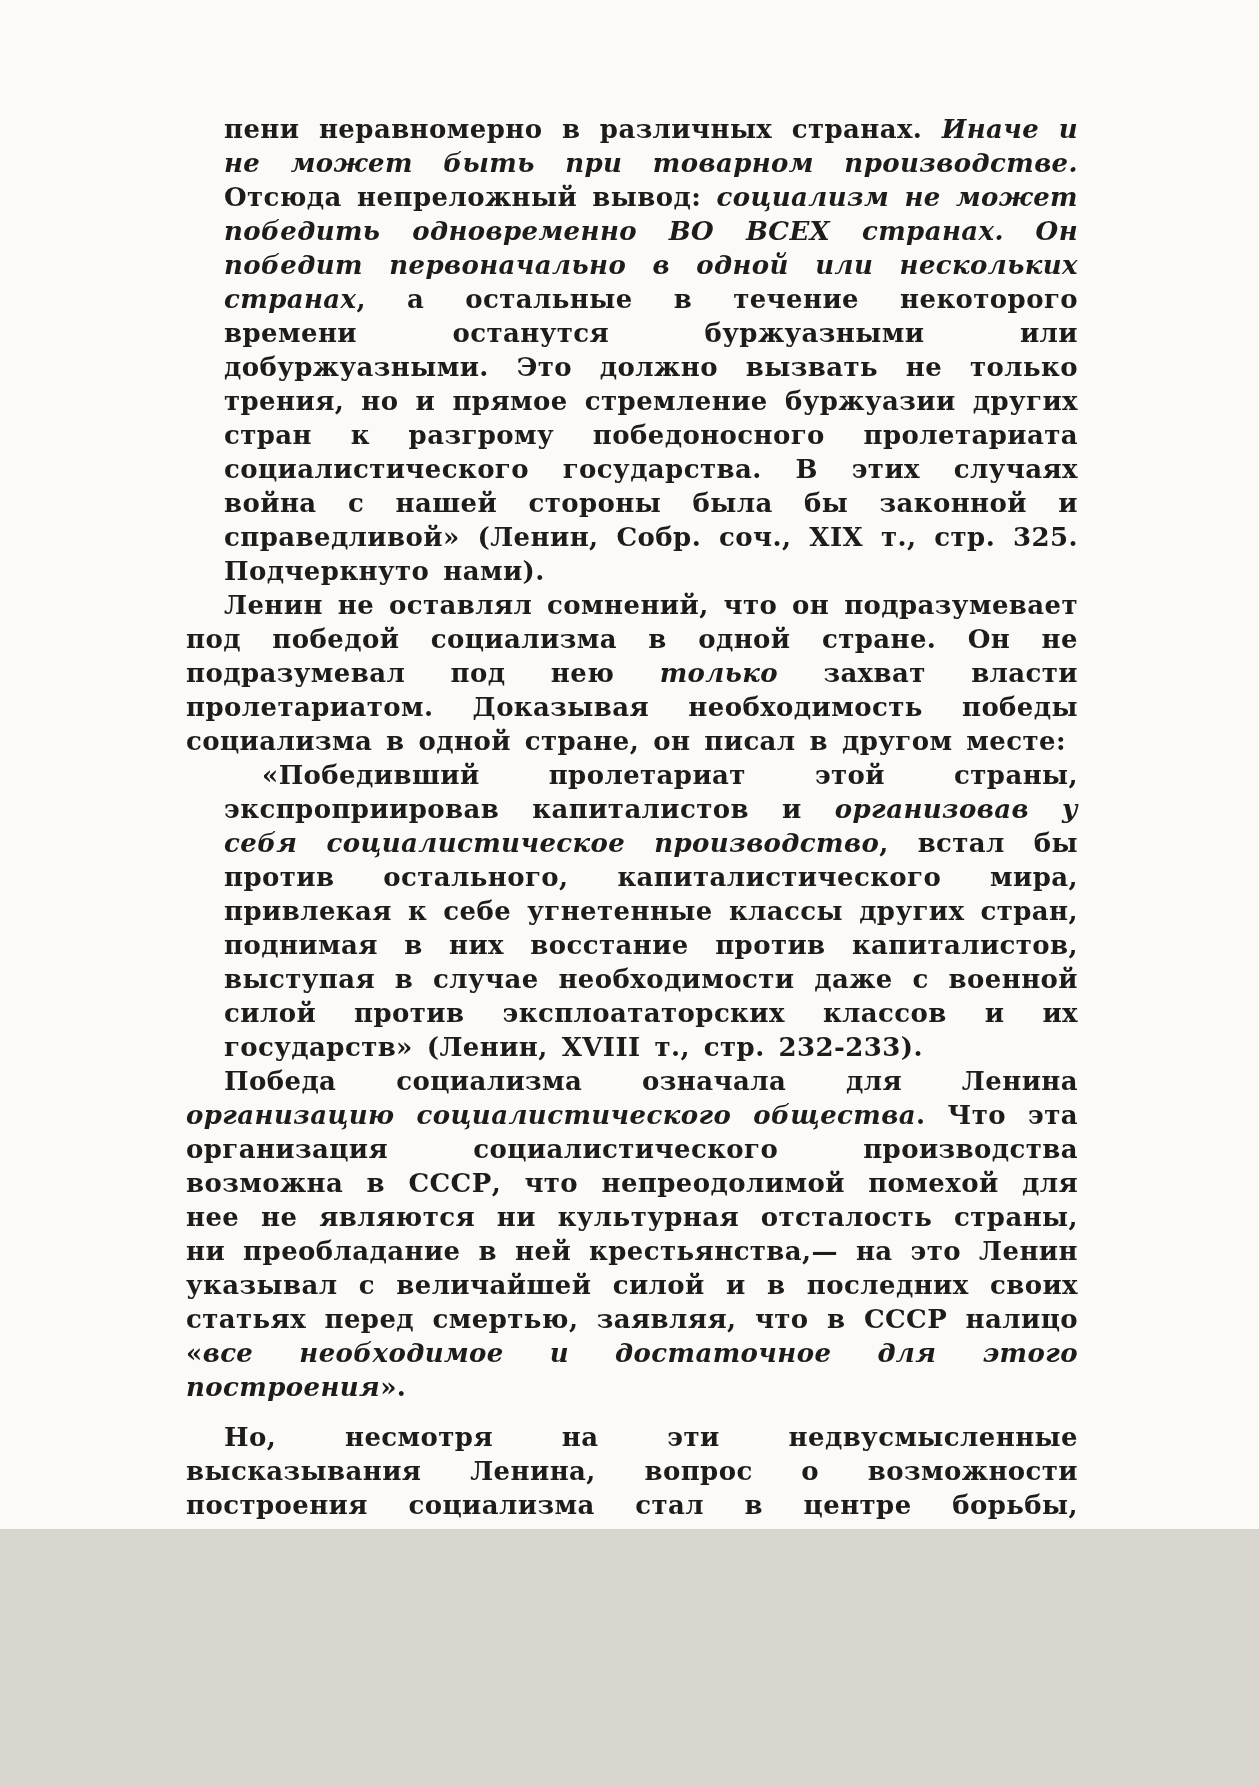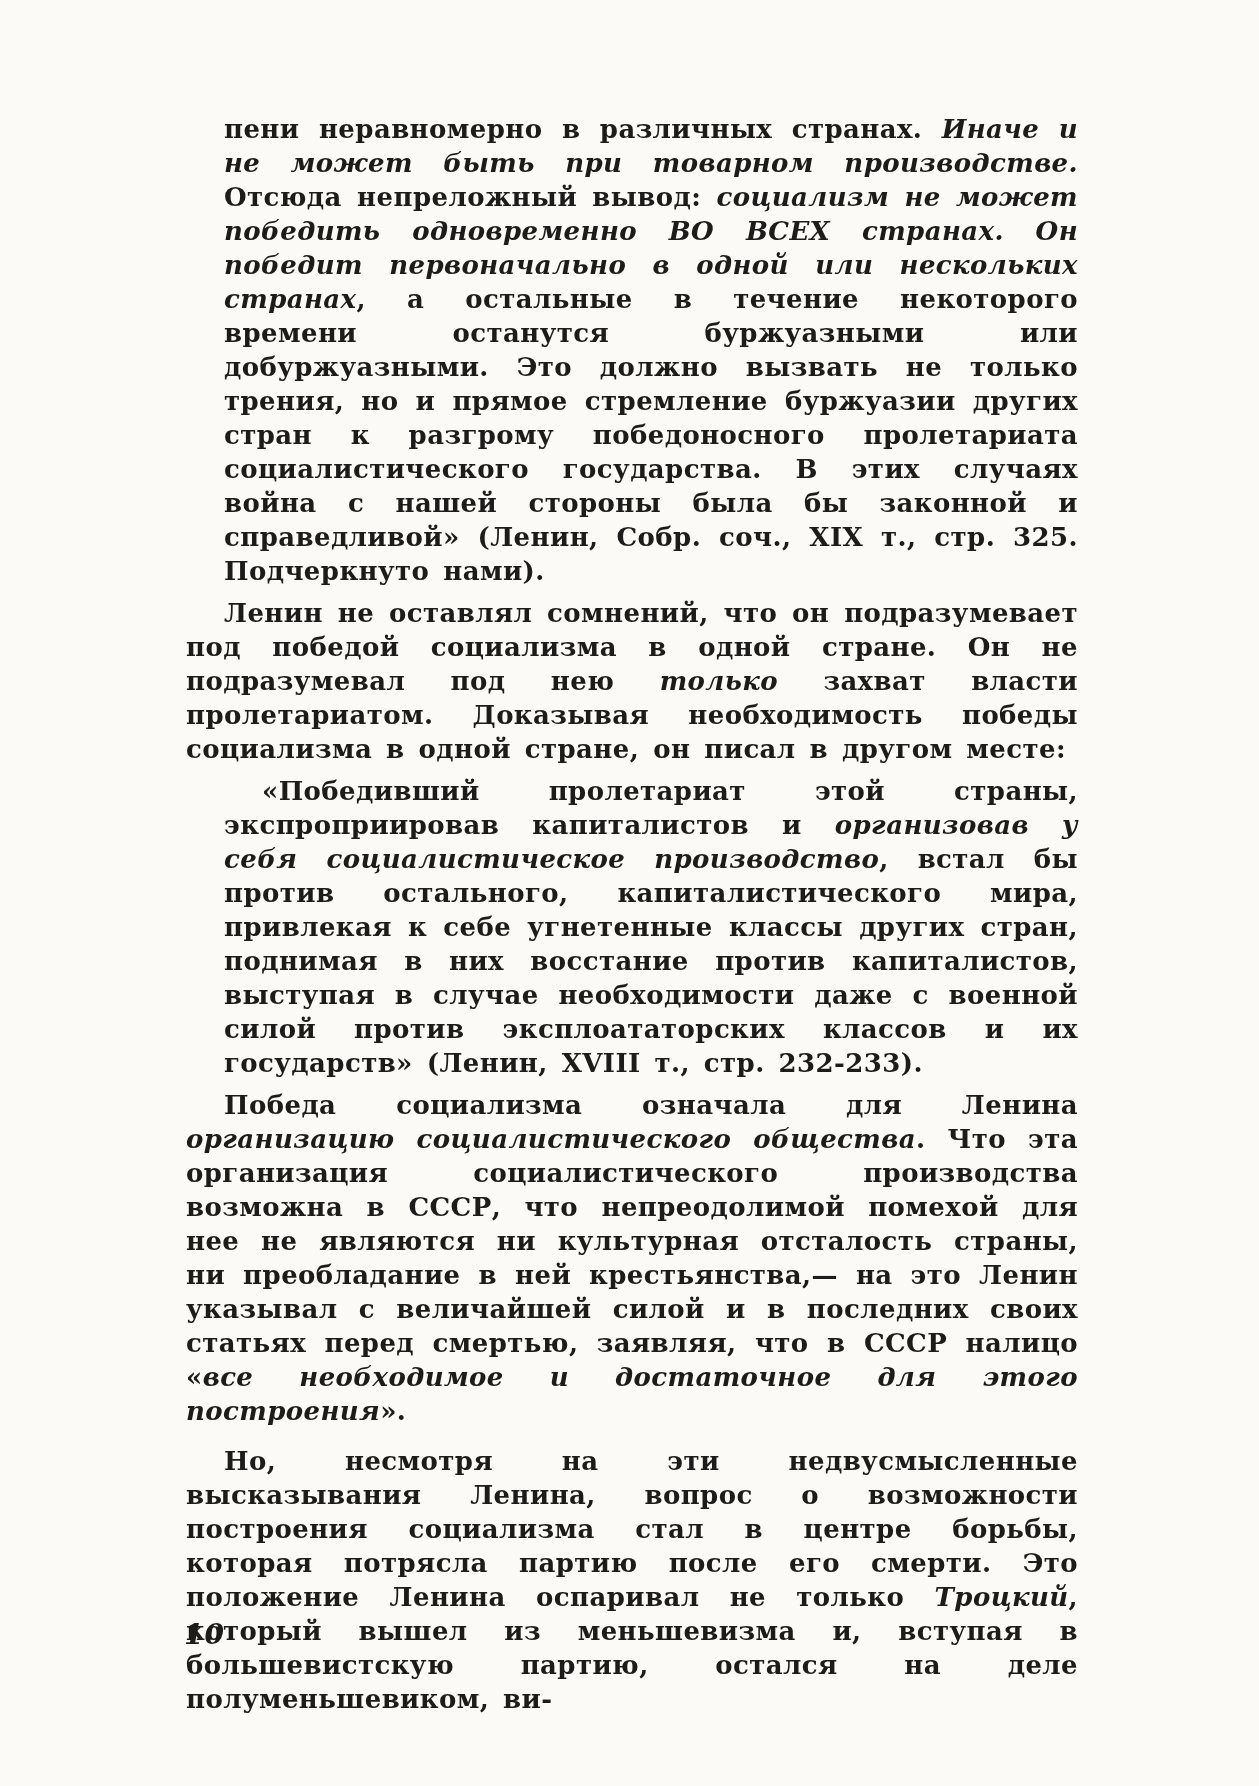--- a/index.html
+++ b/index.html
@@ -1,20 +1,20 @@
 <!DOCTYPE html>
 <html style="--paper: #fbfaf6; --ink: #1d1c1a;"><head>
 <meta charset="utf-8">
 <style>
   * { margin: 0; padding: 0; box-sizing: border-box; }
   html, body { background: #d9d6d0; }
   .page {
     position: relative;
     width: 1259px;
-    height: 1786px;
+    height: 1529px;
     margin: 0 auto;
     background: var(--paper, #fbfaf6);
     color: var(--ink, #1d1c1a);
     font-family: "DejaVu Serif", "Liberation Serif", serif;
     overflow: hidden;
     box-shadow: 0 0 12px rgba(0,0,0,0.25);
   }
   .text-column {
     position: absolute;
     left: 186px;
@@ -24,21 +24,21 @@
   .para {
     font-size: 26px;
     line-height: 34px;
     font-weight: 700;
     text-align: justify;
     letter-spacing: 0.4px;
     word-spacing: 4.5px;
   }
   .para + .para { margin-top: 16px; }
   .para.quote { padding-left: 38px; }
-  .para.quote + .para.body, .para.body + .para.quote { margin-top: 8px; }
+  .para.quote + .para.body, .para.body + .para.quote { margin-top: 0; }
   .para.indent { text-indent: 38px; }
   .seg-normal { font-style: normal; }
   .seg-italic { font-style: italic; }
   .page-number {
     position: absolute;
     left: 184px;
     top: 1618px;
     font-size: 28px;
     font-style: italic;
     font-weight: 700;

